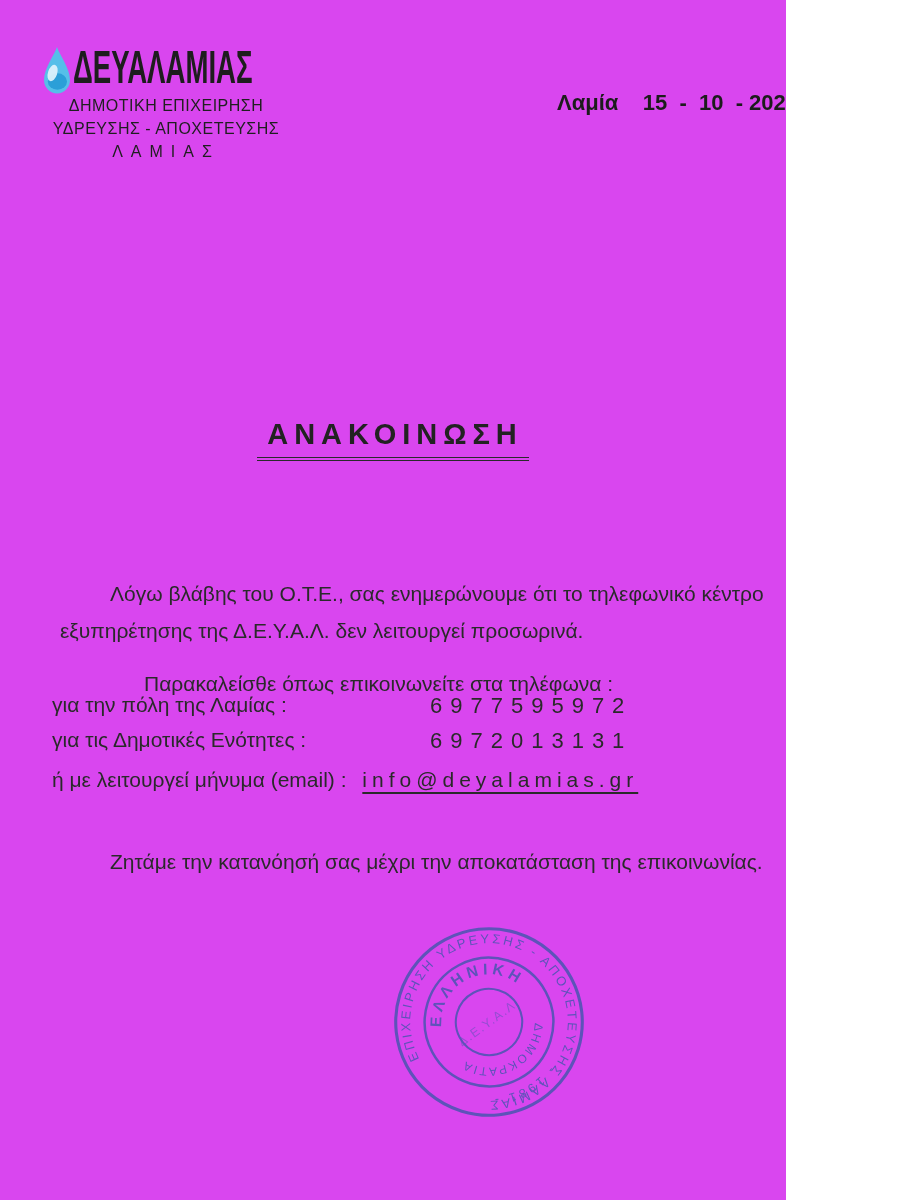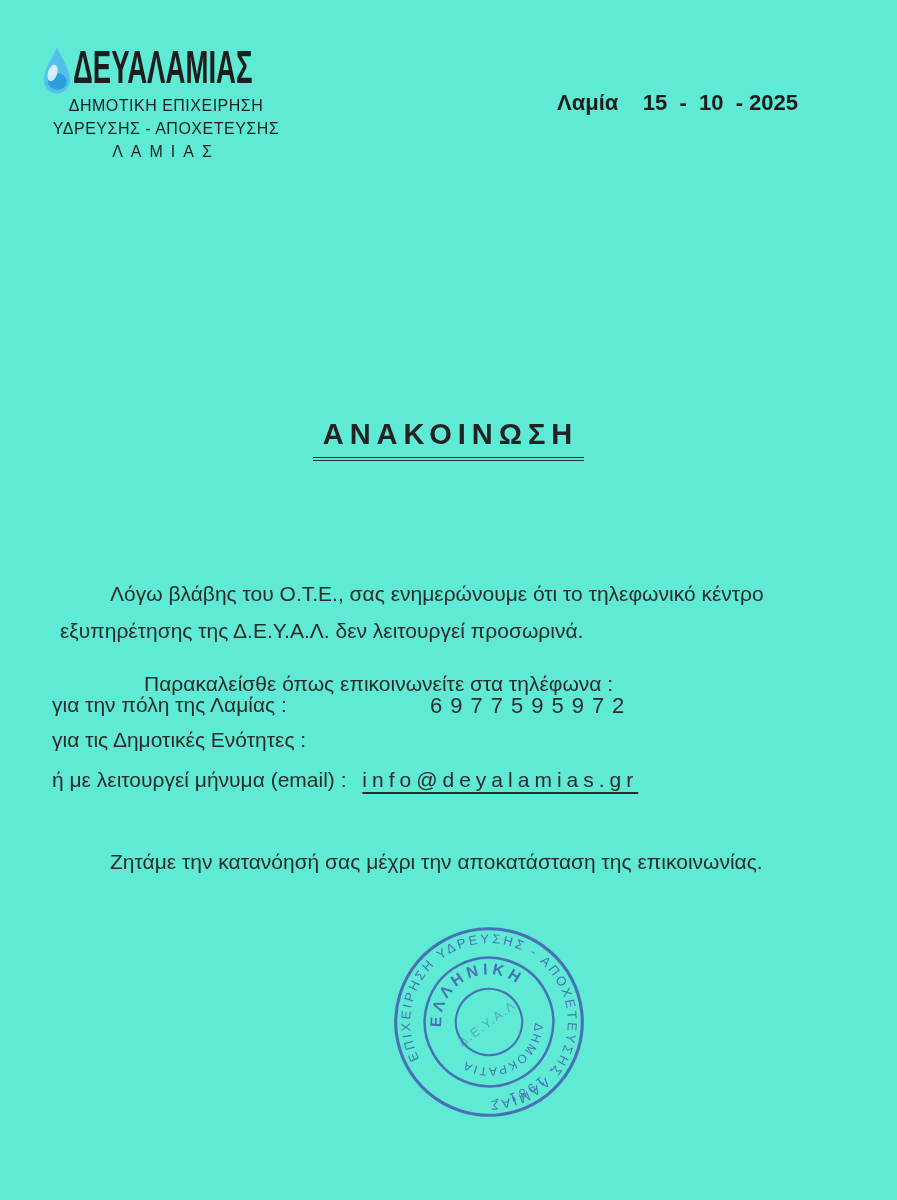--- a/index.html
+++ b/index.html
@@ -1,18 +1,18 @@
 <!DOCTYPE html>
 <html><head>
 <meta charset="utf-8">
 <style>
   html,body{margin:0;padding:0;background:#ffffff;}
   .page{
-    position:relative;width:897px;height:1200px;
-    background:#5eead4;overflow:hidden;
+    position:relative;width:786px;height:1200px;
+    background:#d946ef;overflow:hidden;
     font-family:"Liberation Sans",sans-serif;color:#272727;
   }
   
   .logo-row{position:absolute;left:44px;top:44px;}
   .drop{position:absolute;left:0;top:2px;width:26px;height:48px;}
   .logo-name{
     position:absolute;left:29px;top:-4px;
     font-size:46px;font-weight:bold;color:#1d1d1d;
     transform:scaleX(0.60);transform-origin:left top;
     white-space:nowrap;letter-spacing:0px;
@@ -81,20 +81,21 @@
   <div class="bline" style="left:110px;top:582px;">Λόγω βλάβης του Ο.Τ.Ε., σας ενημερώνουμε ότι το τηλεφωνικό κέντρο</div>
   <div class="bline" style="left:60px;top:619px;">εξυπηρέτησης της Δ.Ε.Υ.Α.Λ. δεν λειτουργεί προσωρινά.</div>
   <div class="bline" style="left:100px;top:672px;margin-left:44px;">Παρακαλείσθε όπως επικοινωνείτε στα τηλέφωνα :</div>
 
   <div class="phone-row" style="top:693px;">
     <span>για την πόλη της Λαμίας :</span>
     <span class="phone-num">6977595972</span>
   </div>
   <div class="phone-row" style="top:728px;">
     <span>για τις Δημοτικές Ενότητες :</span>
+    <span class="phone-num">6972013131</span>
   </div>
 
   <div class="email-line">
     <span>ή με λειτουργεί μήνυμα (email) :</span>
     <span class="email-val">info@deyalamias.gr</span>
   </div>
 
   <div class="bline" style="left:110px;top:838px;margin-top:12px;">Ζητάμε την κατανόησή σας μέχρι την αποκατάσταση της επικοινωνίας.</div>
 
   <svg class="stamp" viewBox="0 0 220 220">

